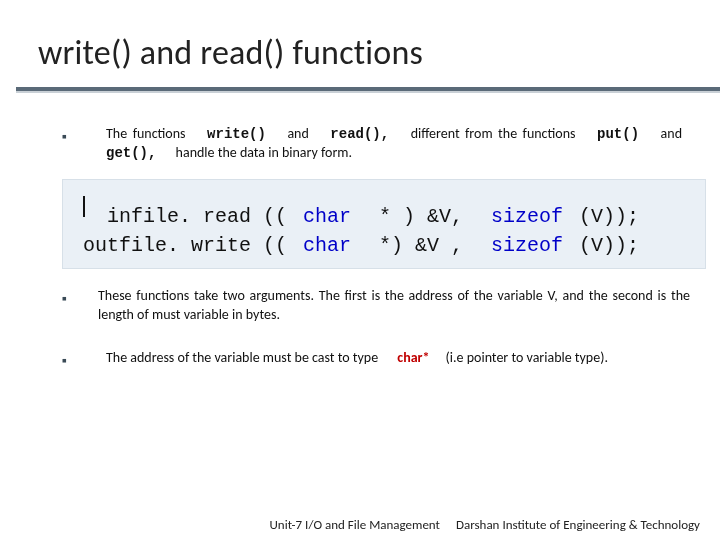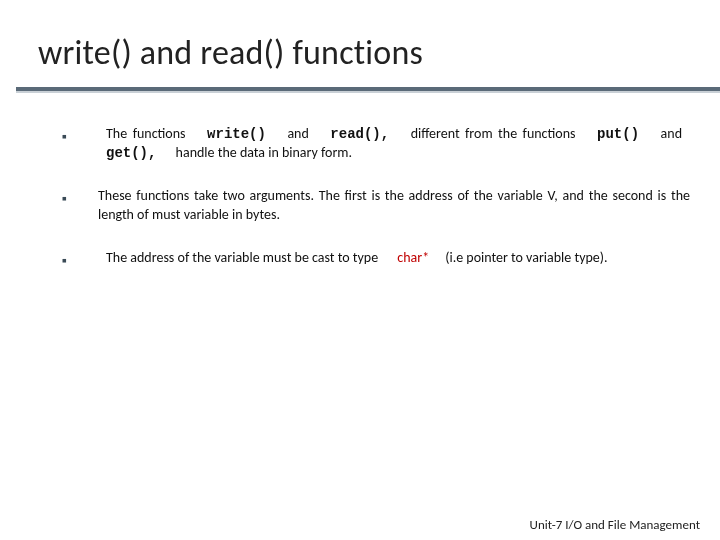--- a/index.html
+++ b/index.html
@@ -65,21 +65,21 @@
   .code-box .char { color: #0000c8; }
   .code-box .sz { color: #0000c8; }
   .cursor {
     display: inline-block;
     width: 2px;
     height: 1.05em;
     background: #111;
     vertical-align: -3px;
     margin-right: 2px;
   }
-  .keyword-red { color: #c00000; font-weight: 400; }
+  .keyword-red { color: #c00000; font-weight: 700; }
   .footer {
     position: absolute;
     bottom: 8px;
     left: 0;
     right: 0;
     padding: 0 20px;
     display: flex;
     justify-content: flex-end;
     font-size: 13px;
     color: #222;
@@ -94,30 +94,33 @@
 
 <div class="content">
 
   <div class="bullet-block">
     <div class="bullet-mark">▪</div>
     <div class="bullet-body">
       <span>The functions </span><span class="mono bold">write()</span><span> and </span><span class="mono bold">read(),</span><span> different from the functions </span><span class="mono bold">put()</span><span> and </span><span class="mono bold">get(),</span><span> handle the data in binary form.</span>
     </div>
   </div>
 
+  <div class="code-box"><span class="cursor"></span><span> infile. read ((</span><span class="char">char</span><span> * ) &amp;V, </span><span class="sz">sizeof</span><span>(V));</span>
+<span>outfile. write ((</span><span class="char">char</span><span> *) &amp;V , </span><span class="sz">sizeof</span><span>(V));</span></div>
 
   <div class="bullet-block">
     <div class="bullet-mark">▪</div>
     <div class="bullet-body">These functions take two arguments. The first is the address of the variable V, and the second is the length of must variable in bytes.</div>
   </div>
 
   <div class="bullet-block">
     <div class="bullet-mark">▪</div>
     <div class="bullet-body">
       <span>The address of the variable must be cast to type </span><span class="keyword-red">char*</span><span>(i.e pointer to variable type).</span>
     </div>
   </div>
 
 </div>
 
 <div class="footer">
   <div>Unit-7 I/O and File Management</div>
+  <div>Darshan Institute of Engineering &amp; Technology</div>
 </div>
 
 </body></html>

